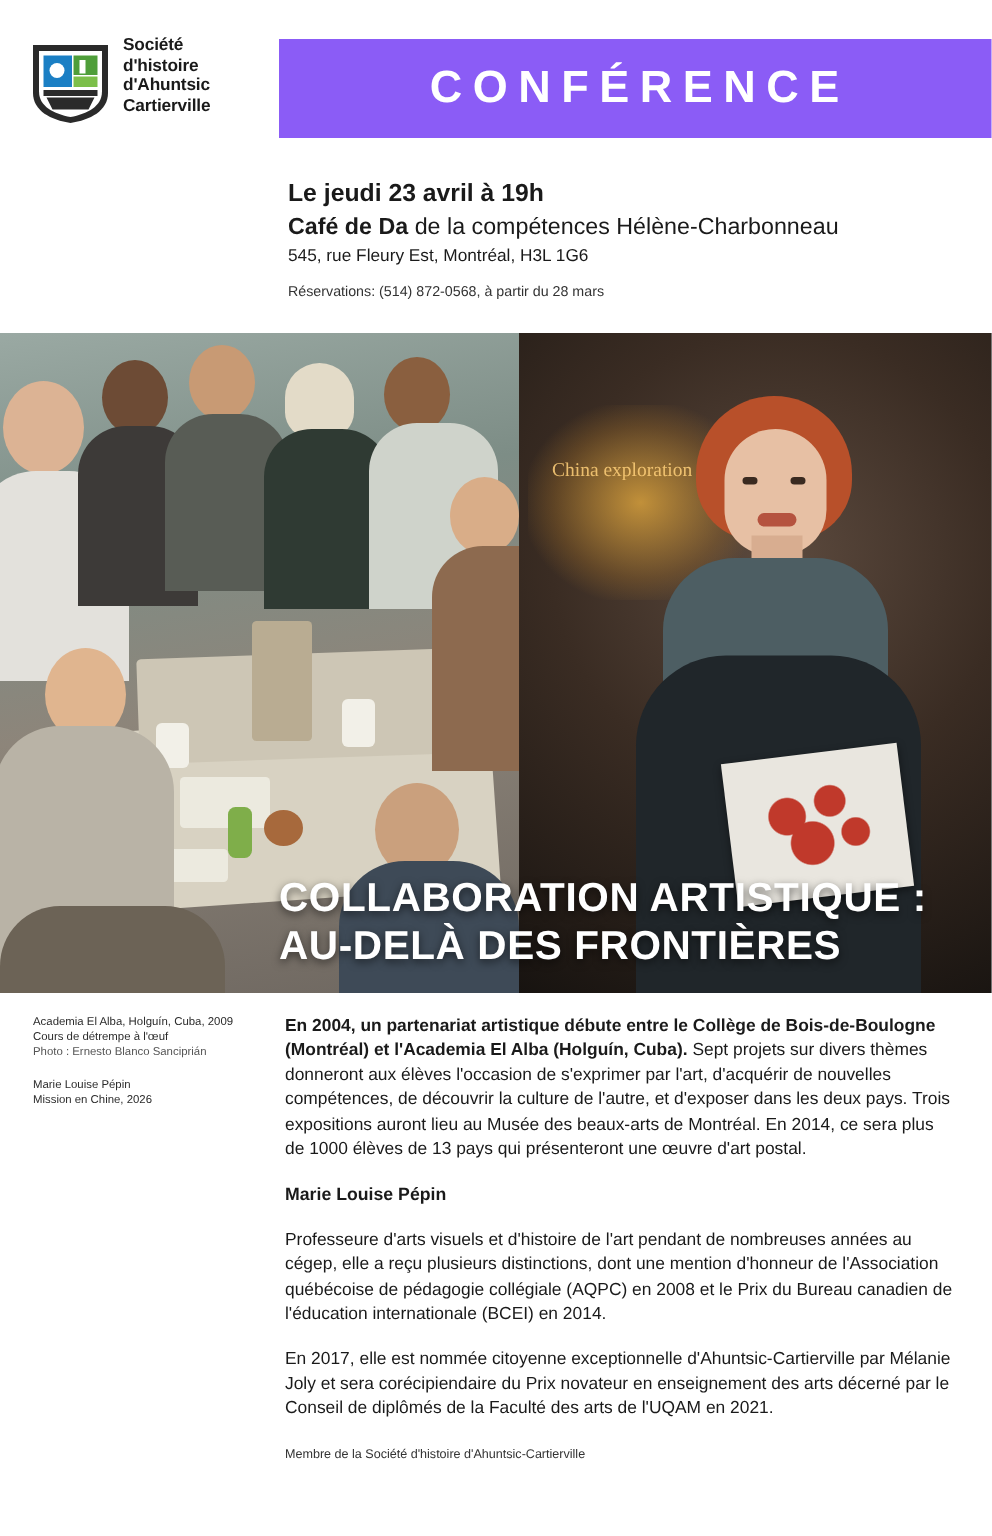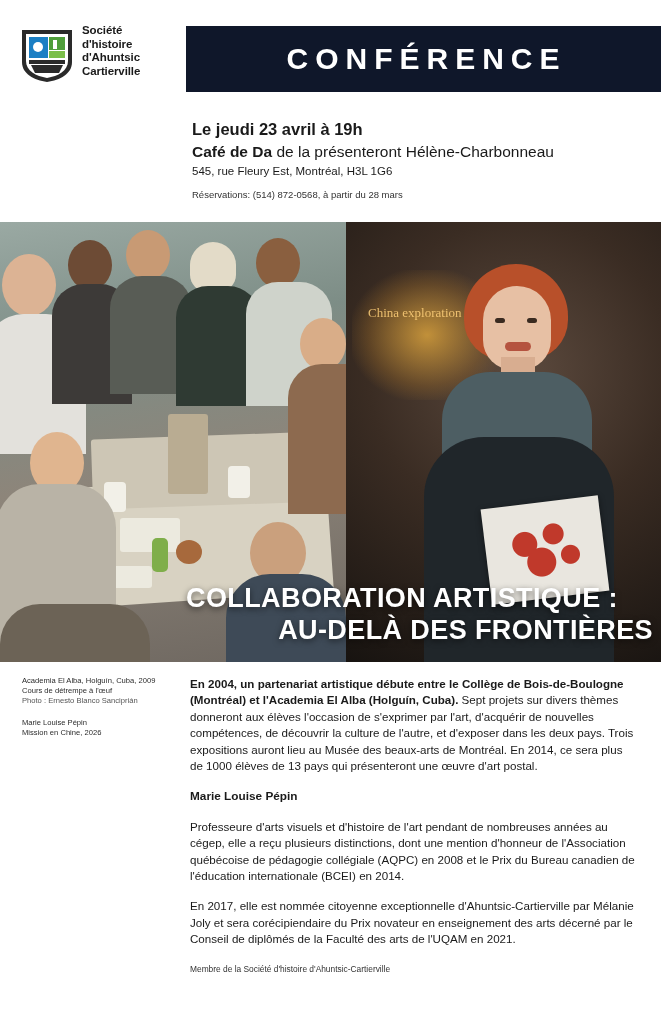--- a/index.html
+++ b/index.html
@@ -49,21 +49,21 @@
     font-weight: bold;
     line-height: 13.5px;
     color: #1a1a1a;
     letter-spacing: -0.1px;
   }
   .conf-bar {
     position: absolute;
     left: 186px; top: 26px;
     width: 475px;
     height: 66px;
-    background: #0f172a;
+    background: #8b5cf6;
     color: #ffffff;
     display: flex;
     align-items: center;
     justify-content: center;
   }
   .conf-bar span {
     font-size: 30px;
     font-weight: bold;
     letter-spacing: 7px;
     padding-left: 6px;
@@ -211,21 +211,21 @@
     font-size: 27px;
     font-weight: bold;
     letter-spacing: .4px;
     line-height: 32px;
   }
   .title-line2 {
     font-size: 27px;
     font-weight: bold;
     letter-spacing: .4px;
     line-height: 32px;
-    text-align: right;
+    text-align: left;
     padding-right: 8px;
   }
 
   
   .captions {
     position: absolute;
     left: 22px; top: 676px;
     width: 150px;
     font-size: 7.6px;
     line-height: 10px;
@@ -288,21 +288,21 @@
       </div>
     </div>
 
     <div class="conf-bar">
       <span>CONFÉRENCE</span>
     </div>
   </div>
 
   <div class="event-info">
     <div class="ev-date">Le jeudi 23 avril à 19h</div>
-    <div class="ev-place"><b>Café de Da</b><span> de la présenteront Hélène-Charbonneau</span></div>
+    <div class="ev-place"><b>Café de Da</b><span> de la compétences Hélène-Charbonneau</span></div>
     <div class="ev-addr">545, rue Fleury Est, Montréal, H3L 1G6</div>
     <div class="ev-res">Réservations: (514) 872-0568, à partir du 28 mars</div>
   </div>
 
   <div class="imageband">
 
     <div class="photo-left">
 
       <div class="tablerow" style="left:60px; top:258px; width:270px; height:120px; transform:rotate(-4deg); background:#d8d2c2;"></div>
       <div class="tablerow" style="left:92px; top:214px; width:205px; height:70px; transform:rotate(-2deg); background:#cdc6b5;"></div>

